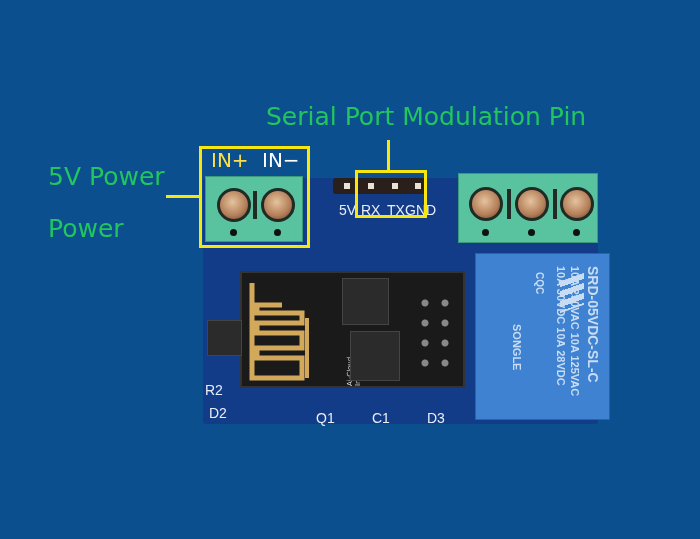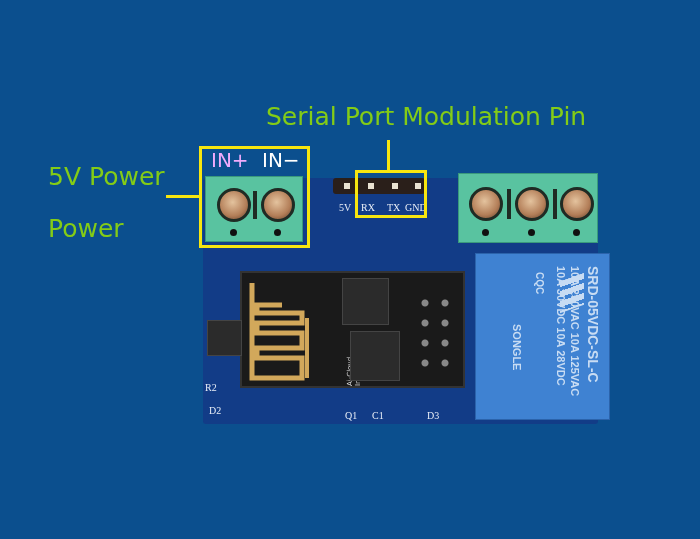--- a/index.html
+++ b/index.html
@@ -1,22 +1,22 @@
 <!DOCTYPE html>
 <html><head>
 <meta charset="utf-8">
 <style>
   html,body{margin:0;padding:0;}
   body{width:700px;height:539px;background:#0b4f8e;position:relative;overflow:hidden;font-family:"DejaVu Sans",sans-serif;}
   .abs{position:absolute;}
-  .label{color:#84cc16;font-family:"DejaVu Sans",sans-serif;font-size:25px;line-height:1;white-space:nowrap;}
+  .label{color:#22c55e;font-family:"DejaVu Sans",sans-serif;font-size:25px;line-height:1;white-space:nowrap;}
   .ybox{border:3px solid #f7e60f;box-sizing:border-box;}
   .yline{background:#f7e60f;}
   .board{background:#123c87;border-radius:3px;}
-  .silk{color:#e8eef7;font-size:10px;font-family:Liberation Serif, serif;}
+  .silk{color:#e8eef7;font-size:14px;font-family:Liberation Sans, sans-serif;}
   .terminal{background:#59c3a0;border:1px solid #3a9a7c;box-sizing:border-box;}
   .screw{width:34px;height:34px;border-radius:50%;background:radial-gradient(circle at 45% 40%,#e4c39e,#b37e58 60%,#5a3a28);border:3px solid #1f2b24;box-sizing:border-box;}
   .hole{width:7px;height:7px;background:#111;border-radius:50%;}
   .esp{background:#1a1a1a;border:2px solid #333;box-sizing:border-box;}
   .relay{background:#3f82d2;border:1px solid #2b63ab;box-sizing:border-box;}
   .relay-text{color:#c8dcf3;font-family:"Liberation Sans",sans-serif;font-weight:bold;writing-mode:vertical-rl;}
   .pin{width:6px;height:6px;background:#e9e2d2;}
   .chip{background:#2b2b2b;border:1px solid #444;}
 </style>
 </head>
@@ -28,21 +28,21 @@
 
 <div class="abs board" style="left:203px;top:178px;width:395px;height:246px;"></div>
 
 <div class="abs terminal" style="left:205px;top:176px;width:98px;height:66px;">
   <div class="abs screw" style="left:11px;top:11px;"></div>
   <div class="abs" style="left:47px;top:14px;width:4px;height:28px;background:#1f2b24;"></div>
   <div class="abs screw" style="left:55px;top:11px;"></div>
   <div class="abs hole" style="left:24px;top:52px;"></div>
   <div class="abs hole" style="left:68px;top:52px;"></div>
 </div>
-<div class="abs" style="left:211px;top:148px;color:#f0abfc;font-size:20px;font-family:'DejaVu Sans',sans-serif;">IN+</div>
+<div class="abs" style="left:211px;top:148px;color:#fde047;font-size:20px;font-family:'DejaVu Sans',sans-serif;">IN+</div>
 <div class="abs" style="left:262px;top:148px;color:#ffffff;font-size:20px;font-family:'DejaVu Sans',sans-serif;">IN−</div>
 <div class="abs ybox" style="left:199px;top:146px;width:111px;height:102px;"></div>
 <div class="abs yline" style="left:166px;top:195px;width:34px;height:3px;"></div>
 
 <div class="abs" style="left:333px;top:178px;width:92px;height:16px;background:#2a1f1a;border-radius:3px;">
   <div class="abs pin" style="left:11px;top:5px;"></div>
   <div class="abs pin" style="left:35px;top:5px;"></div>
   <div class="abs pin" style="left:59px;top:5px;"></div>
   <div class="abs pin" style="left:82px;top:5px;"></div>
 </div>
@@ -81,15 +81,15 @@
   <div class="abs" style="left:104px;top:70px;font-size:7px;color:#ddd;writing-mode:vertical-rl;transform:rotate(180deg);">Ai-Cloud Inside</div>
   <div class="abs chip" style="left:100px;top:5px;width:45px;height:45px;"></div>
   <div class="abs chip" style="left:108px;top:58px;width:48px;height:48px;"></div>
   <div class="abs" style="left:173px;top:20px;width:40px;height:80px;background:radial-gradient(circle,#888 3px,transparent 4px) 0 0/20px 20px;"></div>
 </div>
 
 <div class="abs chip" style="left:207px;top:320px;width:33px;height:34px;"></div>
 
 <div class="abs silk" style="left:205px;top:382px;">R2</div>
 <div class="abs silk" style="left:209px;top:405px;">D2</div>
-<div class="abs silk" style="left:316px;top:410px;margin-left:29px;">Q1</div>
+<div class="abs silk" style="left:316px;top:410px;">Q1</div>
 <div class="abs silk" style="left:372px;top:410px;">C1</div>
 <div class="abs silk" style="left:427px;top:410px;text-align:right;">D3</div>
 
 </body></html>

